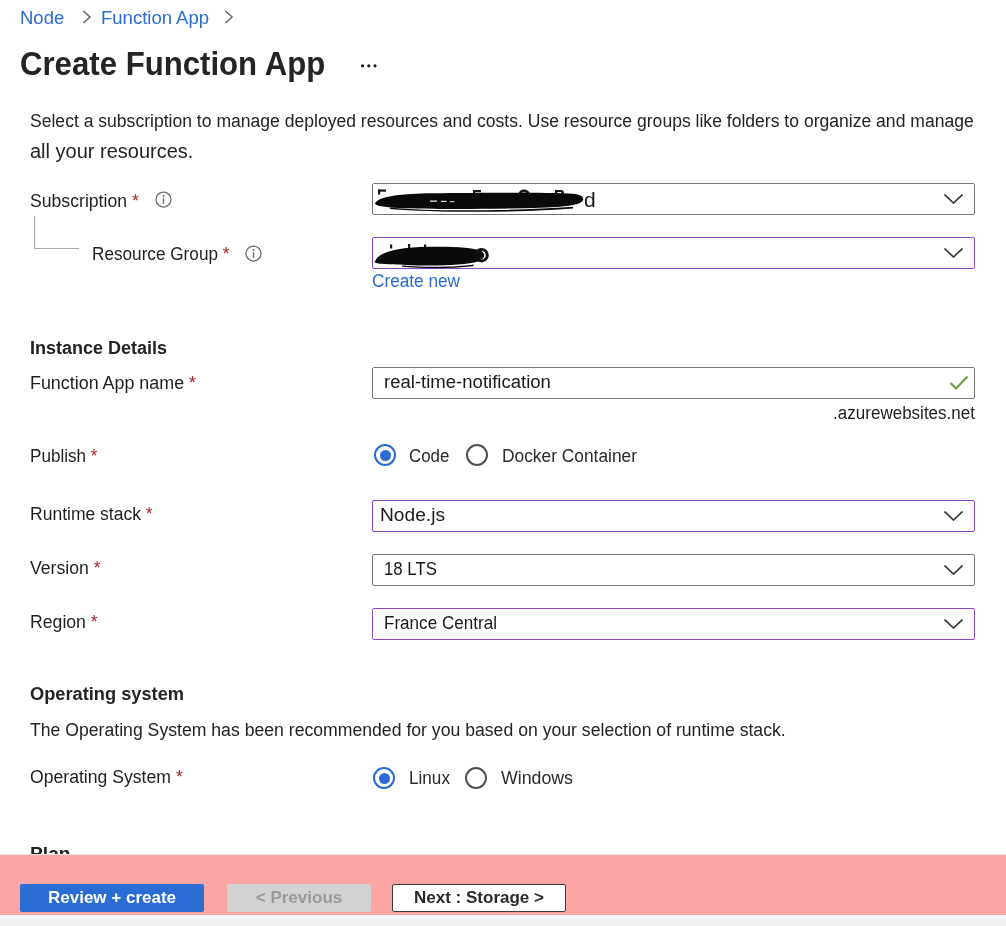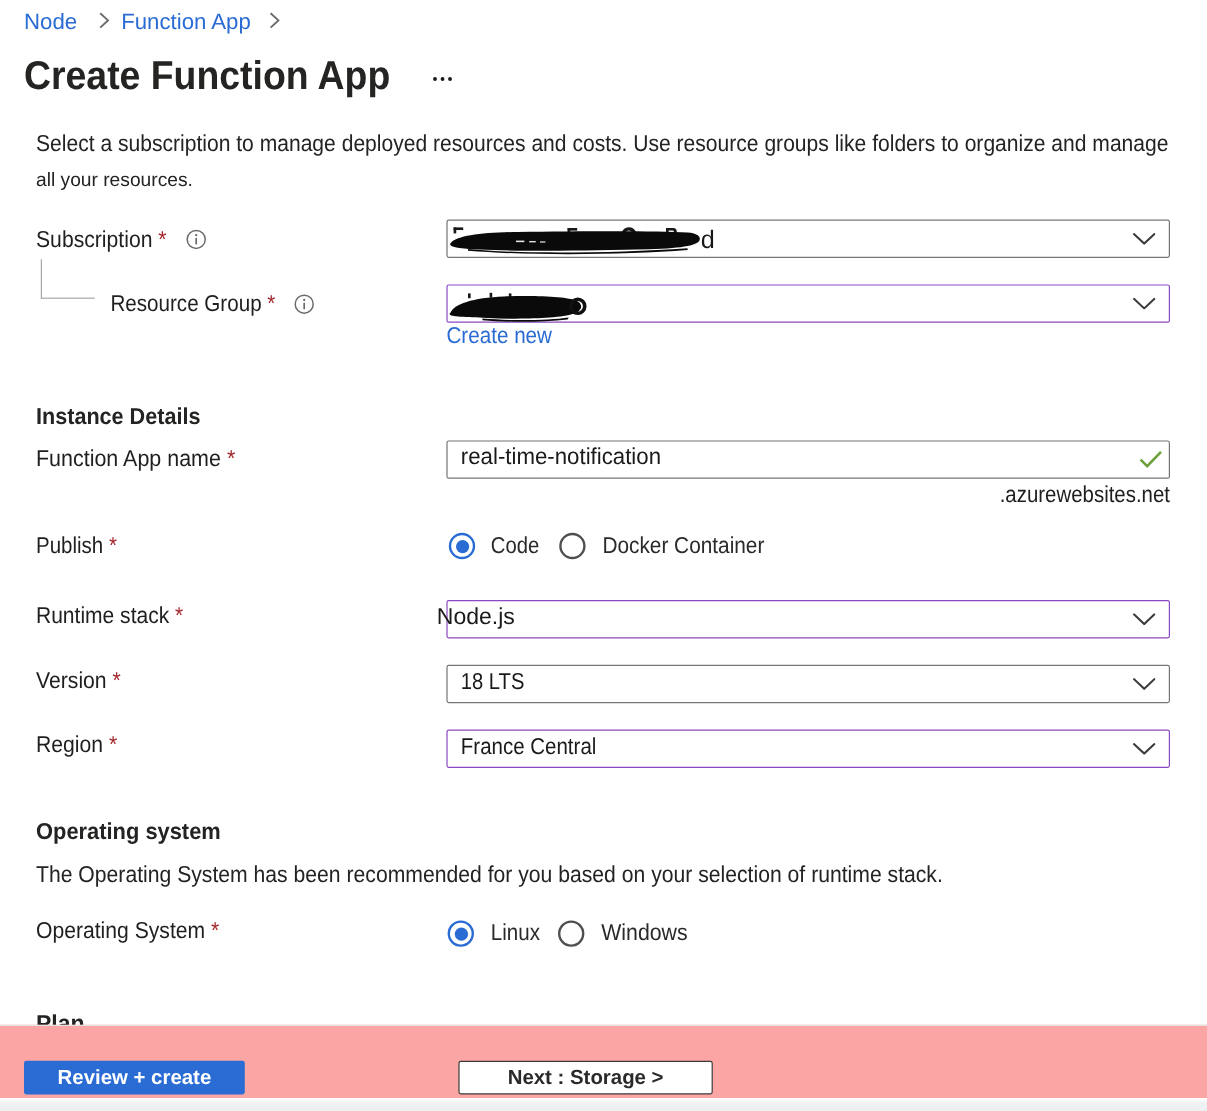--- a/index.html
+++ b/index.html
@@ -30,21 +30,21 @@
   </svg>
 
 <div class="abs" style="left:20px; top:44px; font-size:33.5px; font-weight:bold; line-height:40px; color:#252423; transform:scaleX(0.93);">Create Function App</div>
 <svg class="abs" style="left:360px; top:62px;" width="20" height="8" viewBox="0 0 20 8">
     <circle cx="2.5" cy="3.8" r="1.6" fill="#1a1a1a"></circle>
     <circle cx="8.8" cy="3.8" r="1.6" fill="#1a1a1a"></circle>
     <circle cx="15" cy="3.8" r="1.6" fill="#1a1a1a"></circle>
   </svg>
 
 <div class="abs" style="left:30px; top:106.3px; font-size:19.2px; line-height:30px; color:#242322; transform:scaleX(0.915);">Select a subscription to manage deployed resources and costs. Use resource groups like folders to organize and manage</div>
-<div class="abs" style="left:30px; top:136.3px; font-size:16px; line-height:30px; color:#242322;">all your resources.</div>
+<div class="abs" style="left:30px; top:136.3px; font-size:20px; line-height:30px; color:#242322;">all your resources.</div>
 
 <div class="abs lbl" style="left:30px; top:191px; transform:scaleX(0.919);">Subscription <span class="req">*</span></div>
 <svg class="abs" style="left:154.5px; top:191px;" width="17" height="17" viewBox="0 0 17 17">
     <circle cx="8.5" cy="8.5" r="7.5" fill="none" stroke="#6a6a6a" stroke-width="1.25"></circle>
     <rect x="7.8" y="7.3" width="1.4" height="5.4" fill="#6a6a6a"></rect>
     <circle cx="8.5" cy="5" r="0.95" fill="#6a6a6a"></circle>
   </svg>
 <div class="box" style="top:183px;"></div>
 <svg class="abs" style="left:944px; top:194px;" width="19" height="10" viewBox="0 0 19 10">
     <polyline points="0.5,0.5 9.5,9 18.5,0.5" fill="none" stroke="#3b3b3b" stroke-width="1.7"></polyline>
@@ -102,21 +102,21 @@
 <div class="abs lbl" style="left:30px; top:446px; transform:scaleX(0.89);">Publish <span class="req">*</span></div>
 <div class="radio on" style="left:374px; top:444px;">
     <div class="dot"></div>
   </div>
 <div class="abs" style="left:409px; top:446px; font-size:19.2px; line-height:20px; transform:scaleX(0.88);">Code</div>
 <div class="radio off" style="left:466px; top:444px;"></div>
 <div class="abs" style="left:502px; top:446px; font-size:19.2px; line-height:20px; transform:scaleX(0.904);">Docker Container</div>
 
 <div class="abs lbl" style="left:30px; top:504px; transform:scaleX(0.913);">Runtime stack <span class="req">*</span></div>
 <div class="box purple" style="top:500px; height:31.5px;"></div>
-<div class="abs" style="left:364px; top:505px; font-size:19.2px; line-height:20px; color:#1b1a19;">Node.js</div>
+<div class="abs" style="left:380px; top:505px; font-size:19.2px; line-height:20px; color:#1b1a19;">Node.js</div>
 <svg class="abs" style="left:944px; top:511px;" width="19" height="10" viewBox="0 0 19 10">
     <polyline points="0.5,0.5 9.5,9 18.5,0.5" fill="none" stroke="#3b3b3b" stroke-width="1.7"></polyline>
   </svg>
 
 <div class="abs lbl" style="left:30px; top:558px; transform:scaleX(0.92);">Version <span class="req">*</span></div>
 <div class="box" style="top:554px;"></div>
 <div class="abs" style="left:384px; top:559px; font-size:19.2px; line-height:20px; color:#1b1a19; transform:scaleX(0.876);">18 LTS</div>
 <svg class="abs" style="left:944px; top:565px;" width="19" height="10" viewBox="0 0 19 10">
     <polyline points="0.5,0.5 9.5,9 18.5,0.5" fill="none" stroke="#3b3b3b" stroke-width="1.7"></polyline>
   </svg>
@@ -136,14 +136,15 @@
   </div>
 <div class="abs" style="left:409px; top:768px; font-size:19.2px; line-height:20px; transform:scaleX(0.893);">Linux</div>
 <div class="radio off" style="left:465px; top:767px;"></div>
 <div class="abs" style="left:501px; top:768px; font-size:19.2px; line-height:20px; transform:scaleX(0.925);">Windows</div>
 
 <div class="abs" style="left:30px; top:844px; font-size:19.2px; font-weight:bold; line-height:20px; color:#242322;">Plan</div>
 
 <div class="abs" style="left:0; top:853.5px; width:1006px; height:72.5px; background:#fca5a5; border-top:1.5px solid #e2e2e2;">
   <div style="position:absolute; left:0; bottom:0; width:1006px; height:11px; background:linear-gradient(#ffffff 0%, #f0f1f2 40%, #edeff0 100%);"></div>
   <div class="btn" style="left:20px; width:184px; background:#2a6cd3; color:#fff;">Review + create</div>
-  <div class="btn" style="left:382px; width:212px; background:#fff; border:1.5px solid #3c3c3c; color:#2b2a29; line-height:25px;">Next : Storage &gt;</div>
+  <div class="btn" style="left:227px; width:144px; background:#d2d2d2; color:#9a9a9a;">&lt; Previous</div>
+  <div class="btn" style="left:392px; width:174px; background:#fff; border:1.5px solid #3c3c3c; color:#2b2a29; line-height:25px;">Next : Storage &gt;</div>
 </div>
 
 </body></html>

